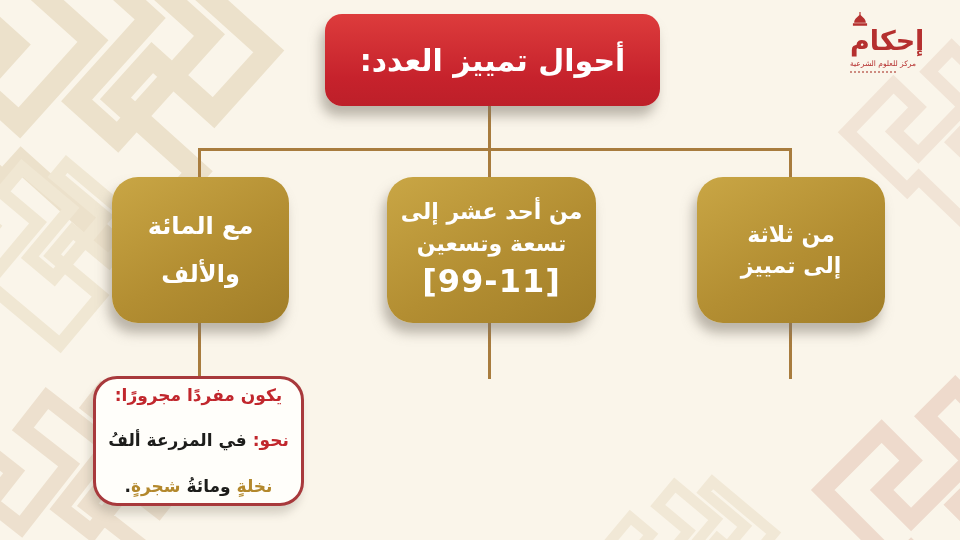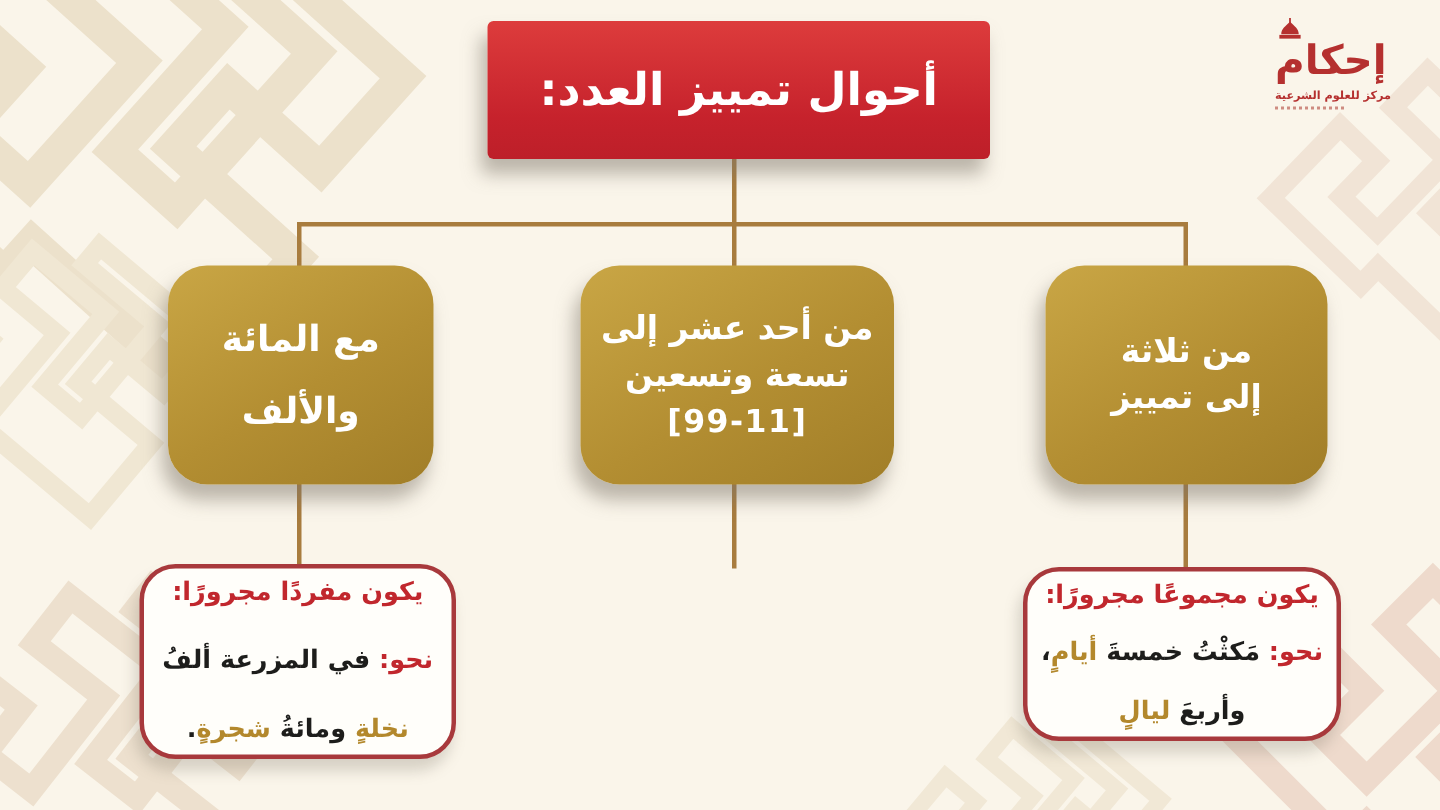--- a/index.html
+++ b/index.html
@@ -13,38 +13,38 @@
   
   .orn{position:absolute;pointer-events:none;}
 
   
   .connector{position:absolute;background:#a87c3e;}
 
   
   .title-box{
     position:absolute;left:325px;top:14px;width:335px;height:92px;
     background:linear-gradient(180deg,#dd3c3c 0%,#c6222c 70%,#bd1f29 100%);
-    border-radius:4px;
+    border-radius:17px;
     box-shadow:-4px 10px 12px rgba(125,118,105,.5);
     display:flex;align-items:center;justify-content:center;
     color:#ffffff;font-weight:bold;font-size:30px;direction:rtl;text-align:center;
   }
 
   
   .gold-box{
     position:absolute;top:177px;height:146px;
     background:linear-gradient(150deg,#c9a645 0%,#b38e32 55%,#a17e28 100%);
     border-radius:26px;
     box-shadow:-4px 10px 12px rgba(125,118,105,.5);
     display:flex;flex-direction:column;align-items:center;justify-content:center;
     color:#fff;font-weight:bold;text-align:center;direction:rtl;
   }
   .gold-box .hline{font-size:22px;line-height:1.42;}
   .b2 .hline{font-size:24px;line-height:1.5;}
-  .gold-box .range{font-size:21px;line-height:1.4;letter-spacing:1px;}
+  .gold-box .range{font-size:32px;line-height:1.4;letter-spacing:1px;}
   .ltr{direction:ltr;unicode-bidi:isolate;}
 
   .b0{left:697px;width:188px;}
   .b1{left:387px;width:209px;}
   .b2{left:112px;width:177px;gap:12px;}
 
   
   .card{
     position:absolute;background:#fffefa;
     border:3px solid #a8393c;border-radius:24px;
@@ -61,21 +61,21 @@
   .t-gold{color:#b3882c;}
   .t-black{color:#1d1d1b;}
 
   
   .logo{
     position:absolute;right:14px;top:12px;width:96px;
     display:flex;flex-direction:column;align-items:flex-start;
     color:#b5302f;text-align:center;
   }
   .logo .word{font-size:27px;font-weight:bold;line-height:1.05;}
-  .logo .sub{font-size:7.5px;font-weight:bold;margin-top:4px;letter-spacing:.3px;}
+  .logo .sub{font-size:7.5px;font-weight:normal;margin-top:4px;letter-spacing:.3px;}
   .logo .tagline-rule{width:46px;border-top:2px dotted #c06a5e;margin-top:3px;opacity:.75;}
 </style>
 </head>
 <body>
 
 <div class="stage">
 
   <svg class="orn" style="left:-70px;top:-85px;width:330px;height:330px;transform:rotate(42deg);" viewBox="0 0 120 120" fill="none" stroke="#ece1cb" stroke-width="8">
     <path d="M10 110 V70 H30 V90 H50 V50 H20 V30 H60 V70 H80 V20 H40 V10 H100 V40 H70 V60 H110 V100 H60 V110 Z"></path>
   </svg>
@@ -128,25 +128,20 @@
     <div class="hline">من أحد عشر  إلى</div>
     <div class="hline">تسعة وتسعين</div>
     <div class="range ltr">[99-11]</div>
   </div>
 
   <div class="gold-box b2">
     <div class="hline">مع المائة</div>
     <div class="hline">والألف</div>
   </div>
 
-  <div class="card card-b0">
-    <div class="ln"><span class="t-red">يكون مجموعًا مجرورًا:</span></div>
-    <div class="ln"><span class="t-red">نحو: </span><span class="t-black">مَكثْتُ خمسةَ </span><span class="t-gold">أيامٍ</span><span class="t-black">،</span></div>
-    <div class="ln"><span class="t-black">وأربعَ </span><span class="t-gold">ليالٍ</span></div>
-  </div>
 
 
   <div class="card card-b2">
     <div class="ln"><span class="t-red">يكون مفردًا مجرورًا:</span></div>
     <div class="ln"><span class="t-red">نحو: </span><span class="t-black">في المزرعة ألفُ</span></div>
     <div class="ln"><span class="t-gold">نخلةٍ </span><span class="t-black">ومائةُ </span><span class="t-gold">شجرةٍ</span><span class="t-black">.</span></div>
   </div>
 
 </div>
 

